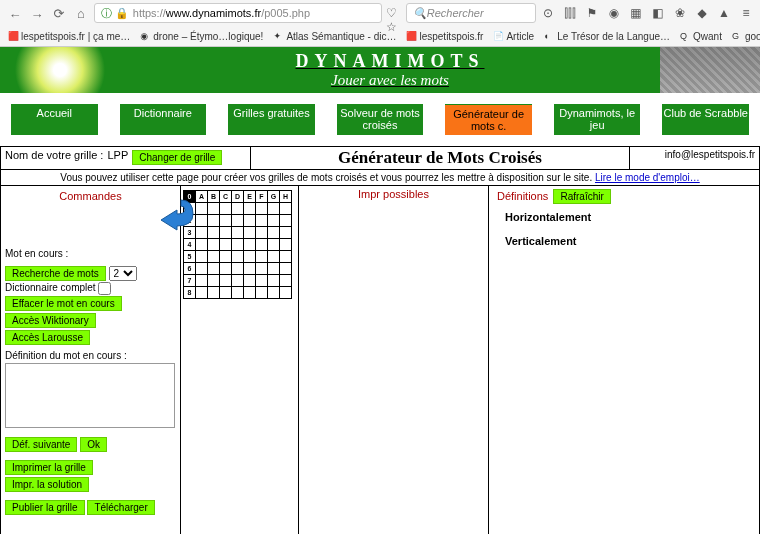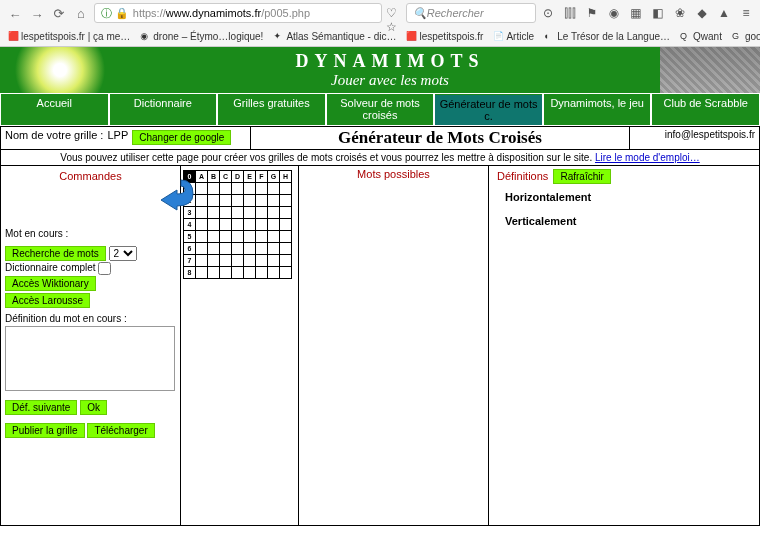--- a/index.html
+++ b/index.html
@@ -12,29 +12,29 @@
 .url-bar .proto { color: #888; }
 .url-bar .domain { color: #000; }
 .url-bar .path { color: #888; }
 .search-bar { width: 130px; display: flex; align-items: center; background: #fff; border: 1px solid #ccc; border-radius: 3px; padding: 1px 6px; height: 20px; font-size: 11px; color: #888; font-style: italic; }
 .icon-btn { width: 16px; height: 16px; display: flex; align-items: center; justify-content: center; color: #555; font-size: 12px; }
 .icons-right { display: flex; gap: 6px; align-items: center; }
 .bookmarks { display: flex; gap: 10px; padding: 2px 8px; font-size: 10px; color: #333; align-items: center; height: 20px; overflow: hidden; }
 .bookmarks .bm { display: flex; align-items: center; gap: 3px; white-space: nowrap; cursor: pointer; }
 .bookmarks .bm-icon { width: 10px; height: 10px; font-size: 9px; }
 .page { background: #fff; }
-.banner { background: #1a8a1a; display: flex; align-items: center; height: 46px; position: relative; overflow: hidden; }
+.banner { background: #1a8a1a; display: flex; align-items: center; height: 46px; position: relative; overflow: hidden; text-decoration: underline; }
 .banner-logo { width: 120px; height: 46px; background: radial-gradient(circle at center, #fff 10%, #de6 35%, #1a8a1a 70%); }
 .banner-title { flex: 1; text-align: center; color: #fff; font-family: Georgia, serif; }
 .banner-title .t1 { font-size: 18px; letter-spacing: 6px; font-weight: bold; }
 .banner-title .t2 { font-size: 15px; font-style: italic; font-family: cursive; }
 .banner-decor { width: 100px; height: 46px; background: repeating-linear-gradient(45deg,#ccc,#ccc 3px,#eee 3px,#eee 6px),linear-gradient(#999,#bbb); background-blend-mode: multiply; }
 .nav-menu { display: flex; background: #fff; }
-.nav-item { flex: 1; background: #1a8a1a; color: #fff; text-align: center; padding: 3px 0; font-size: 11px; margin: 1px; cursor: pointer; }
-.nav-item.active { background: #0f766e; color: #000; border-top: 1px solid #1a8a1a; }
+.nav-item { flex: 1; background: #1a8a1a; color: #fff; text-align: center; padding: 3px 0; font-size: 11px; margin: 11px; cursor: pointer; }
+.nav-item.active { background: #f97316; color: #000; border-top: 1px solid #1a8a1a; }
 .info-row { display: flex; border: 1px solid #000; }
 .info-left { width: 250px; padding: 2px 4px; display: flex; align-items: flex-start; gap: 4px; font-size: 11px; border-right: 1px solid #000; }
 .info-center { flex: 1; text-align: center; color: #000000; font-family: Georgia, serif; font-weight: bold; font-size: 17px; padding: 1px; }
 .info-right { width: 130px; text-align: right; padding: 2px 4px; font-size: 10px; border-left: 1px solid #000; }
 .hint-row { text-align: center; font-size: 10px; padding: 2px; border: 1px solid #000; border-top: none; }
 .hint-row a { color: #00c; }
 .main { display: flex; border: 1px solid #000; border-top: none; min-height: 360px; }
 .col { border-right: 1px solid #000; }
 .col:last-child { border-right: none; }
 .col-title { text-align: center; color: #a00; font-size: 11px; padding: 2px; }
@@ -145,21 +145,21 @@
     <div class="nav-item">Solveur de mots croisés</div>
     <div class="nav-item active">Générateur de mots c.</div>
     <div class="nav-item">Dynamimots, le jeu</div>
     <div class="nav-item">Club de Scrabble</div>
   </div>
 
   <div class="info-row">
     <div class="info-left">
       <span>Nom de votre grille :</span>
       <span>LPP</span>
-      <span class="btn-g">Changer de google</span>
+      <span class="btn-g">Changer de grille</span>
     </div>
     <div class="info-center">Générateur de Mots Croisés</div>
     <div class="info-right">info@lespetitspois.fr</div>
   </div>
 
   <div class="hint-row">
     <span>Vous pouvez utiliser cette page pour créer vos grilles de mots croisés et vous pourrez les mettre à disposition sur le site.</span>
     <a href="#">Lire le mode d'emploi…</a>
   </div>
 
@@ -169,29 +169,34 @@
       <div style="height:40px"></div>
       <span class="label">Mot en cours :</span>
       <div class="row-gap">
         <span class="btn-g">Recherche de mots</span>
         <select><option>2</option></select>
       </div>
       <div>
         <span>Dictionnaire complet</span>
         <input type="checkbox" style="">
       </div>
+      <div><span class="btn-g">Effacer le mot en cours</span></div>
       <div>
         <span class="btn-g">Accès Wiktionary</span>
         <span class="btn-g">Accès Larousse</span>
       </div>
       <span class="label">Définition du mot en cours :</span>
       <textarea style=""></textarea>
       <div class="row-gap">
         <span class="btn-g">Déf. suivante</span>
         <span class="btn-g">Ok</span>
+      </div>
+      <div class="row-gap">
+        <span class="btn-g">Imprimer la grille</span>
+        <span class="btn-g">Impr. la solution</span>
       </div>
       <div class="row-gap">
         <span class="btn-g">Publier la grille</span>
         <span class="btn-g">Télécharger</span>
       </div>
     </div>
 
     <div class="col col2">
       <div class="undo-arrow">
         <svg viewBox="0 0 50 40">
@@ -299,21 +304,21 @@
                 <td></td>
                 <td></td>
                 <td></td>
               </tr>
             </tbody>
           </table>
       </div>
     </div>
 
     <div class="col col3">
-      <div class="col-title">Mots possibles</div>
+      <div class="col-title">Impr possibles</div>
     </div>
 
     <div class="col col4">
       <span class="col-title">Définitions</span>
       <span class="btn-g">Rafraîchir</span>
       <div class="def-sec">Horizontalement</div>
       <div class="def-sec">Verticalement</div>
     </div>
   </div>
 </div>

